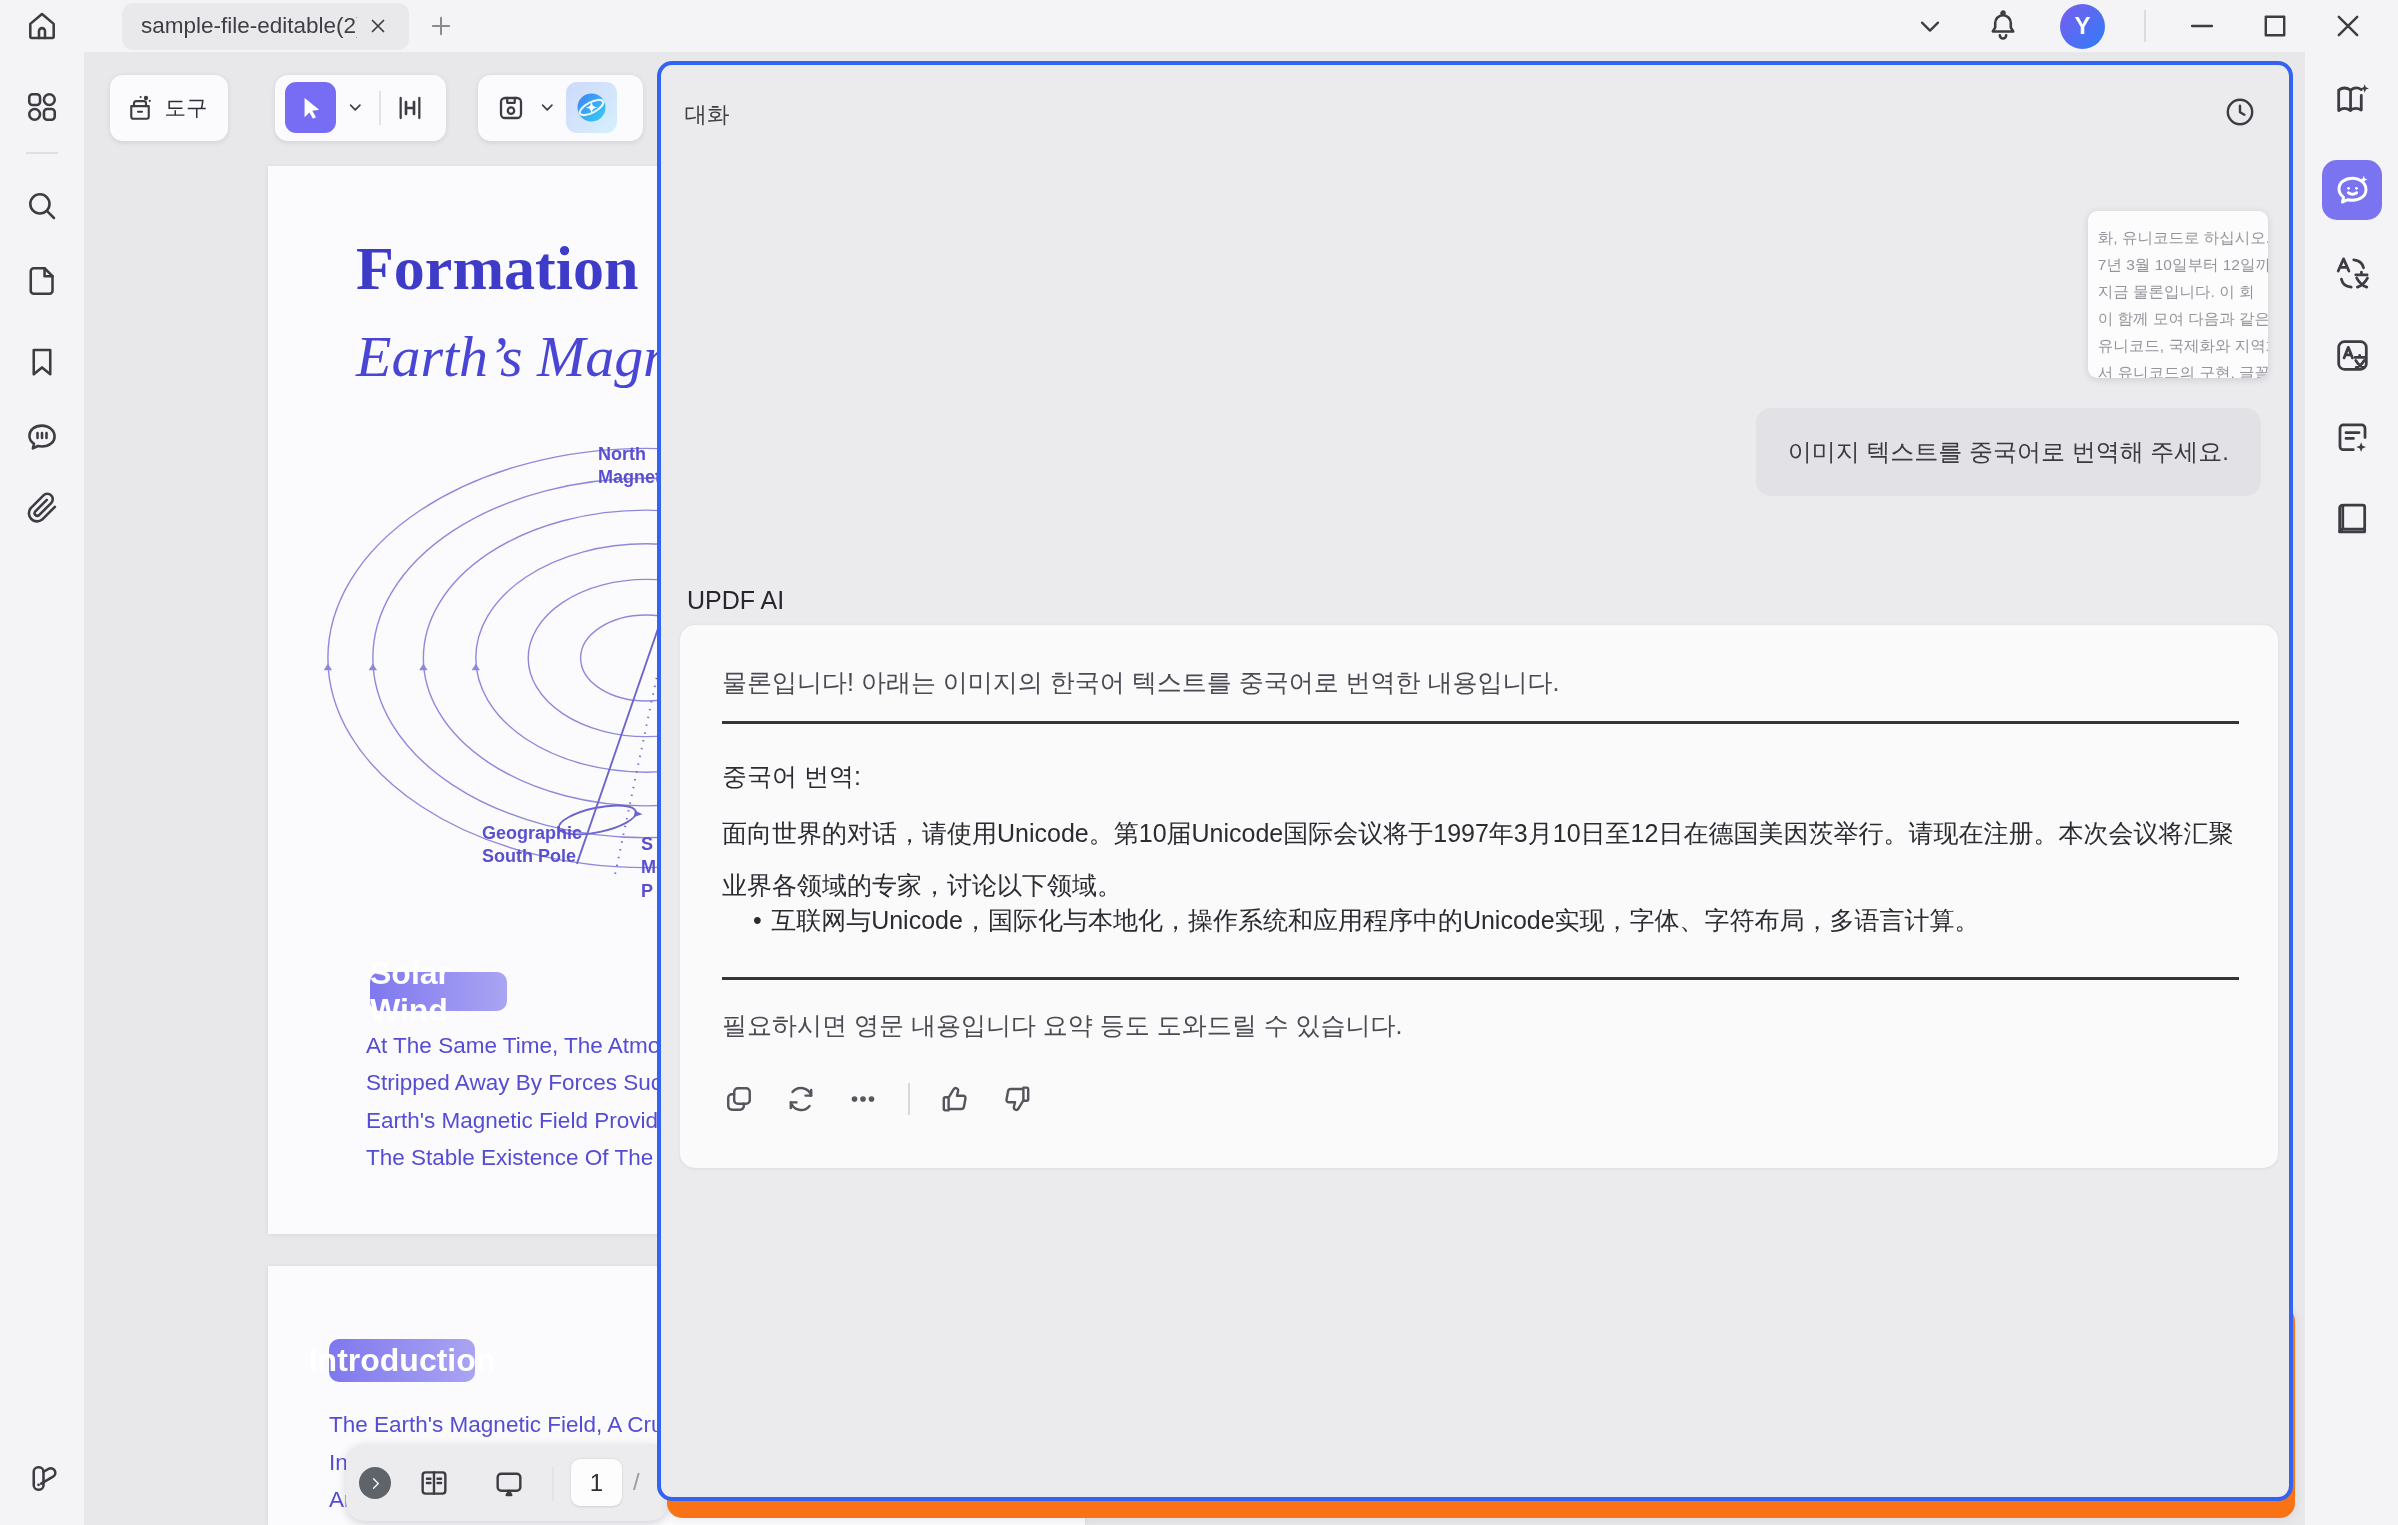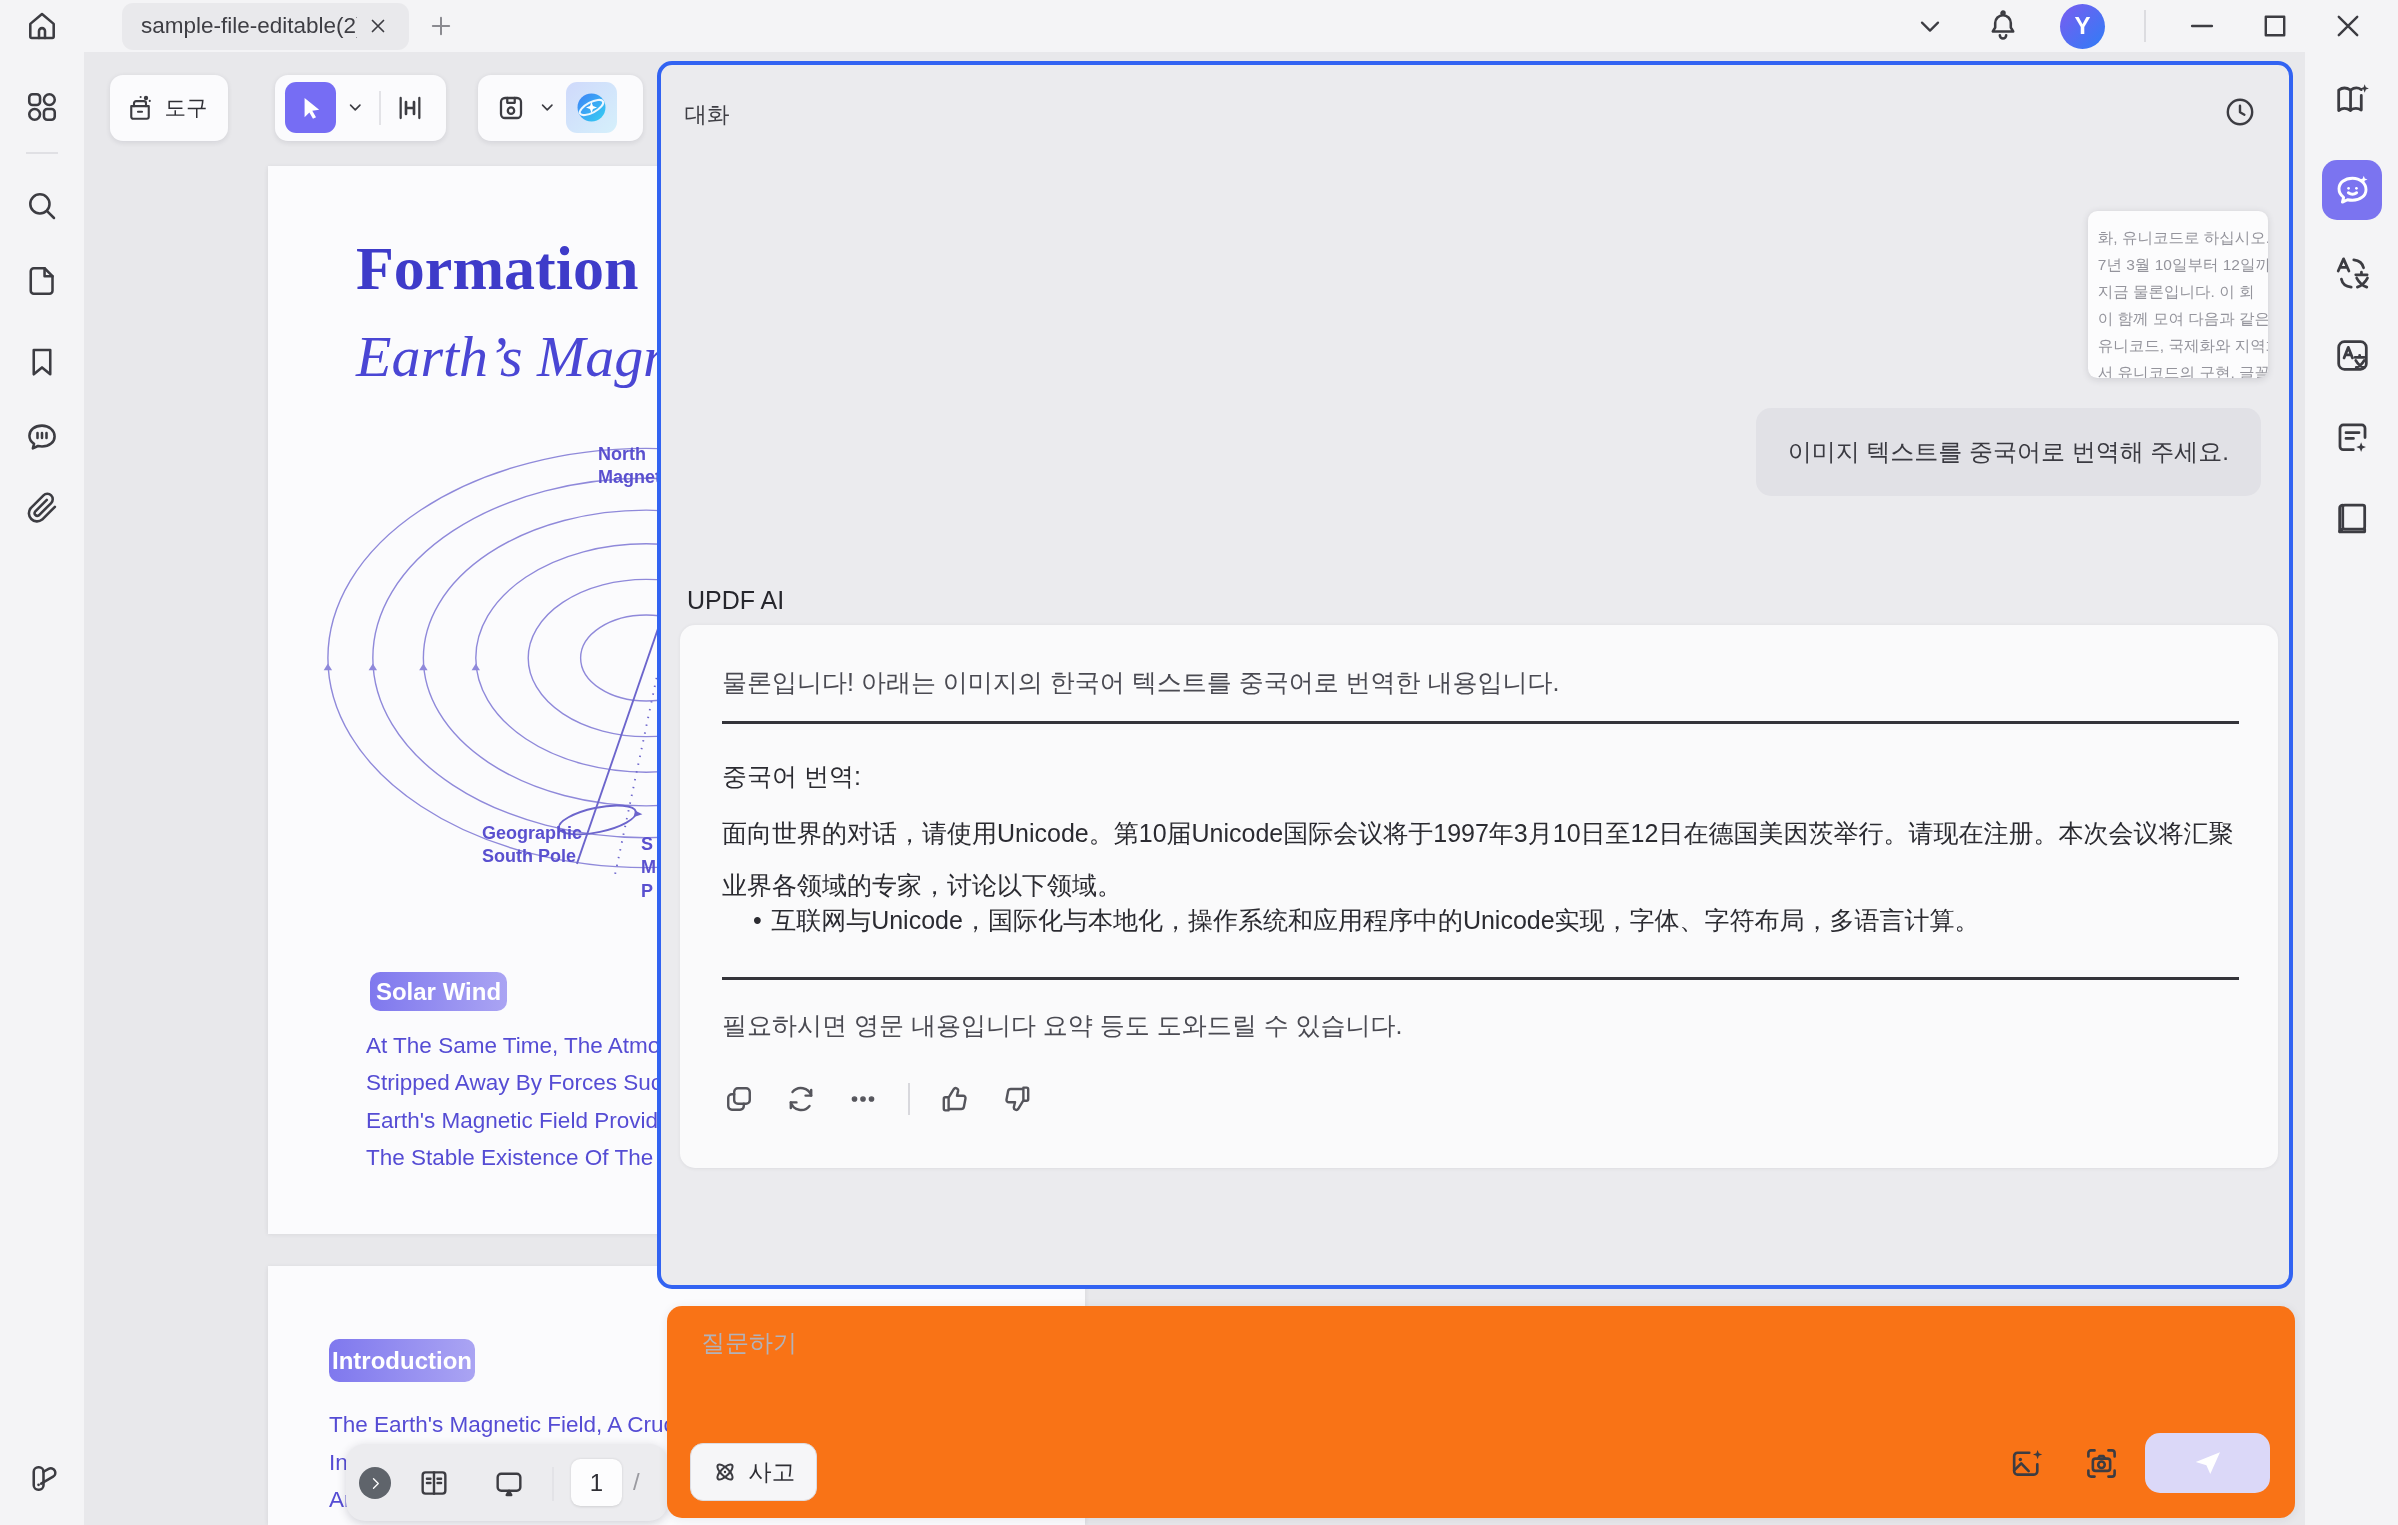--- a/index.html
+++ b/index.html
@@ -36,31 +36,31 @@
   .ai-btn { width:51px; height:51px; border-radius:11.2px; background:linear-gradient(135deg,#cfd9fb,#d5f0fb); display:flex; align-items:center; justify-content:center; margin-left:7.5px; }
   .v-div { width:1.9px; height:34px; background:#e3e3e7; }
 
   
   .page { position:absolute; left:184px; width:817px; background:#fbfbfd; box-shadow:0 0.9px 4.7px rgba(50,50,70,.10); overflow:hidden; }
   .page1 { top:114px; height:1068px; }
   .page2 { top:1214px; height:259px; }
   .doc-title { position:absolute; left:88px; top:67px; font-family:"Liberation Serif","DejaVu Serif",serif; font-weight:bold; font-size:62px; color:#3e3bc9; white-space:nowrap; }
   .doc-sub { position:absolute; left:88px; top:157px; font-family:"Liberation Serif","DejaVu Serif",serif; font-style:italic; font-size:58px; color:#4a46d4; white-space:nowrap; }
   .fieldlbl { position:absolute; font-size:18px; font-weight:bold; color:#5a50cf; white-space:pre-line; line-height:23.4px; }
-  .badge { position:absolute; background:linear-gradient(90deg,#7f78ee,#aaa4f3); color:#fff; font-weight:bold; font-size:24px; border-radius:10px; display:flex; align-items:center; justify-content:center; }
+  .badge { position:absolute; background:linear-gradient(90deg,#7f78ee,#aaa4f3); color:#fff; font-weight:bold; font-size:32px; border-radius:10px; display:flex; align-items:center; justify-content:center; }
   .doc-line { position:absolute; font-size:22.5px; color:#554cd4; white-space:nowrap; }
 
   
   .pgbar { position:absolute; left:262px; top:1392px; width:322px; height:77px; background:#ececef; border-radius:19px; box-shadow:0 2.8px 9.4px rgba(40,40,60,.18); z-index:6; }
   .pg-circle { position:absolute; left:13px; top:23.4px; width:32px; height:32px; border-radius:50%; background:#5f646b; display:flex; align-items:center; justify-content:center; }
   .pg-num { position:absolute; left:225px; top:15px; width:51px; height:47px; background:#fdfdfe; border-radius:9.4px; font-size:24px; color:#2f2f35; display:flex; align-items:center; justify-content:center; box-shadow:0 0.9px 2.8px rgba(0,0,0,.12); }
   .pg-slash { position:absolute; left:287px; top:24px; font-size:24px; color:#9a9aa0; }
 
   
-  .chatpanel { position:absolute; left:573px; top:9.4px; width:1636px; height:1228px; background:#ebebee; border:4.7px solid #3263f2; border-radius:15px; z-index:10; }
+  .chatpanel { position:absolute; left:573px; top:9.4px; width:1636px; height:1440px; background:#ebebee; border:4.7px solid #3263f2; border-radius:15px; z-index:10; }
   .chat-header { position:absolute; left:23.4px; top:34px; font-size:22.5px; color:#3e3e44; }
   .clock-btn { position:absolute; right:32px; top:30px; width:34px; height:34px; }
   .minibubble { position:absolute; right:20.6px; top:146px; width:180px; height:167px; background:#fcfcfd; border-radius:9.4px; box-shadow:0 1.9px 7.5px rgba(40,40,60,.14); padding:13px 9.4px; overflow:hidden; }
   .minibubble div { font-size:15.5px; color:#94949c; line-height:27px; white-space:nowrap; }
   .userbubble { position:absolute; right:28px; top:343px; background:#e1e1e6; border-radius:15px; padding:28px 32px; font-size:24px; color:#3a3a41; white-space:nowrap; }
   .ai-name { position:absolute; left:26px; top:521px; font-size:25px; color:#26262c; }
   .card { position:absolute; left:19px; top:560px; width:1598px; height:543px; background:#fafafb; border-radius:15px; box-shadow:0 0.9px 3.7px rgba(40,40,60,.07); }
   .card-intro { position:absolute; left:42px; top:41px; font-size:25px; color:#4a4a52; }
   .card-hr { position:absolute; left:42px; right:39px; height:2.3px; background:#34343a; }
   .hr1 { top:96px; } .hr2 { top:352px; }

